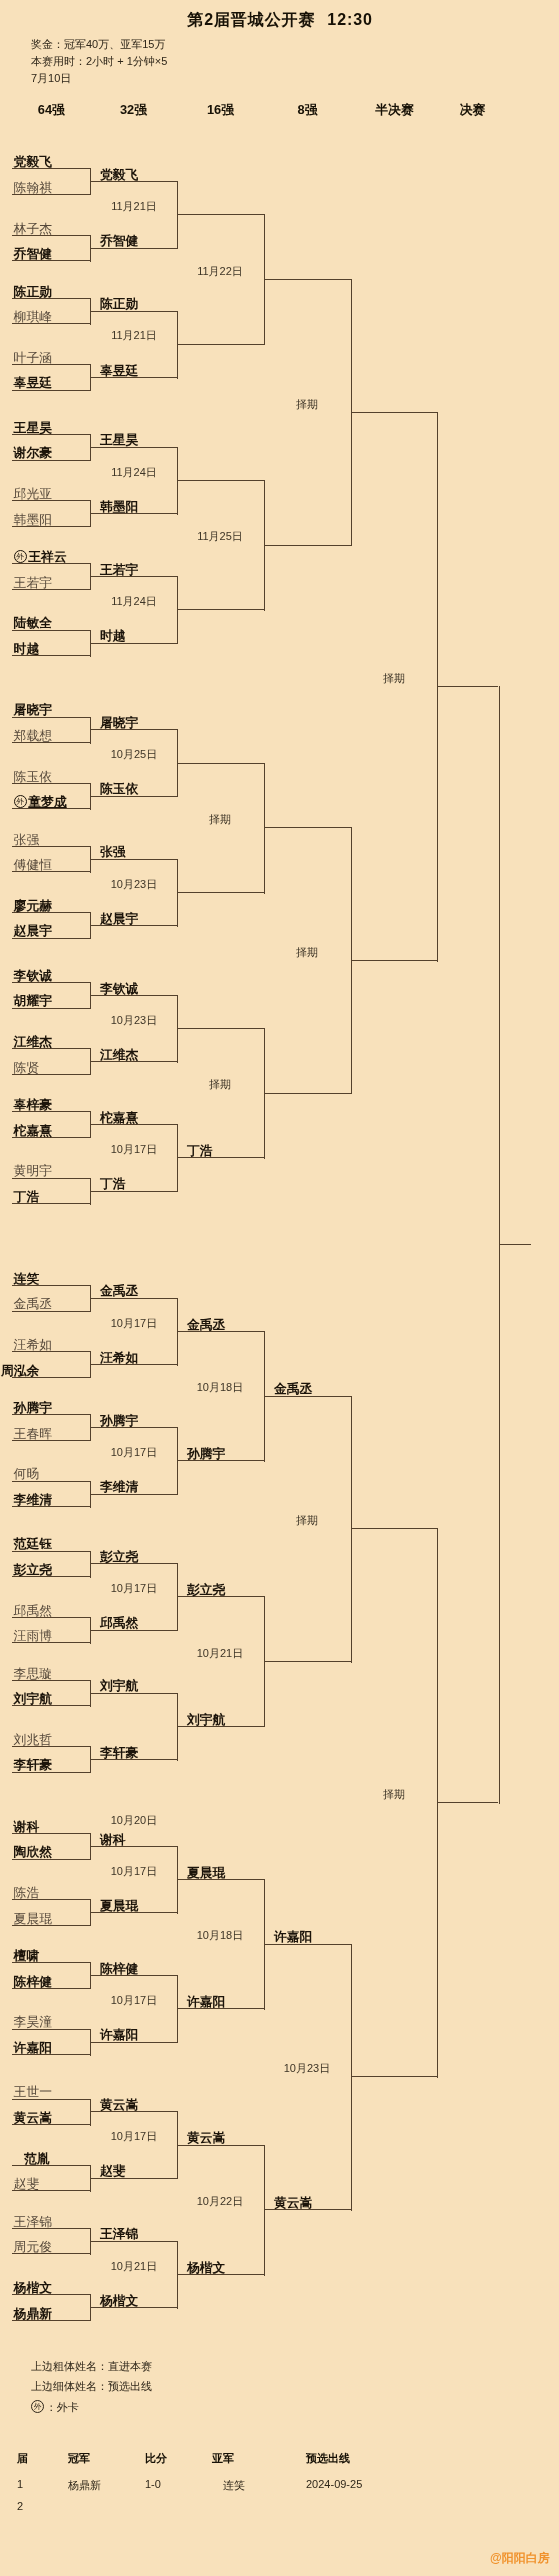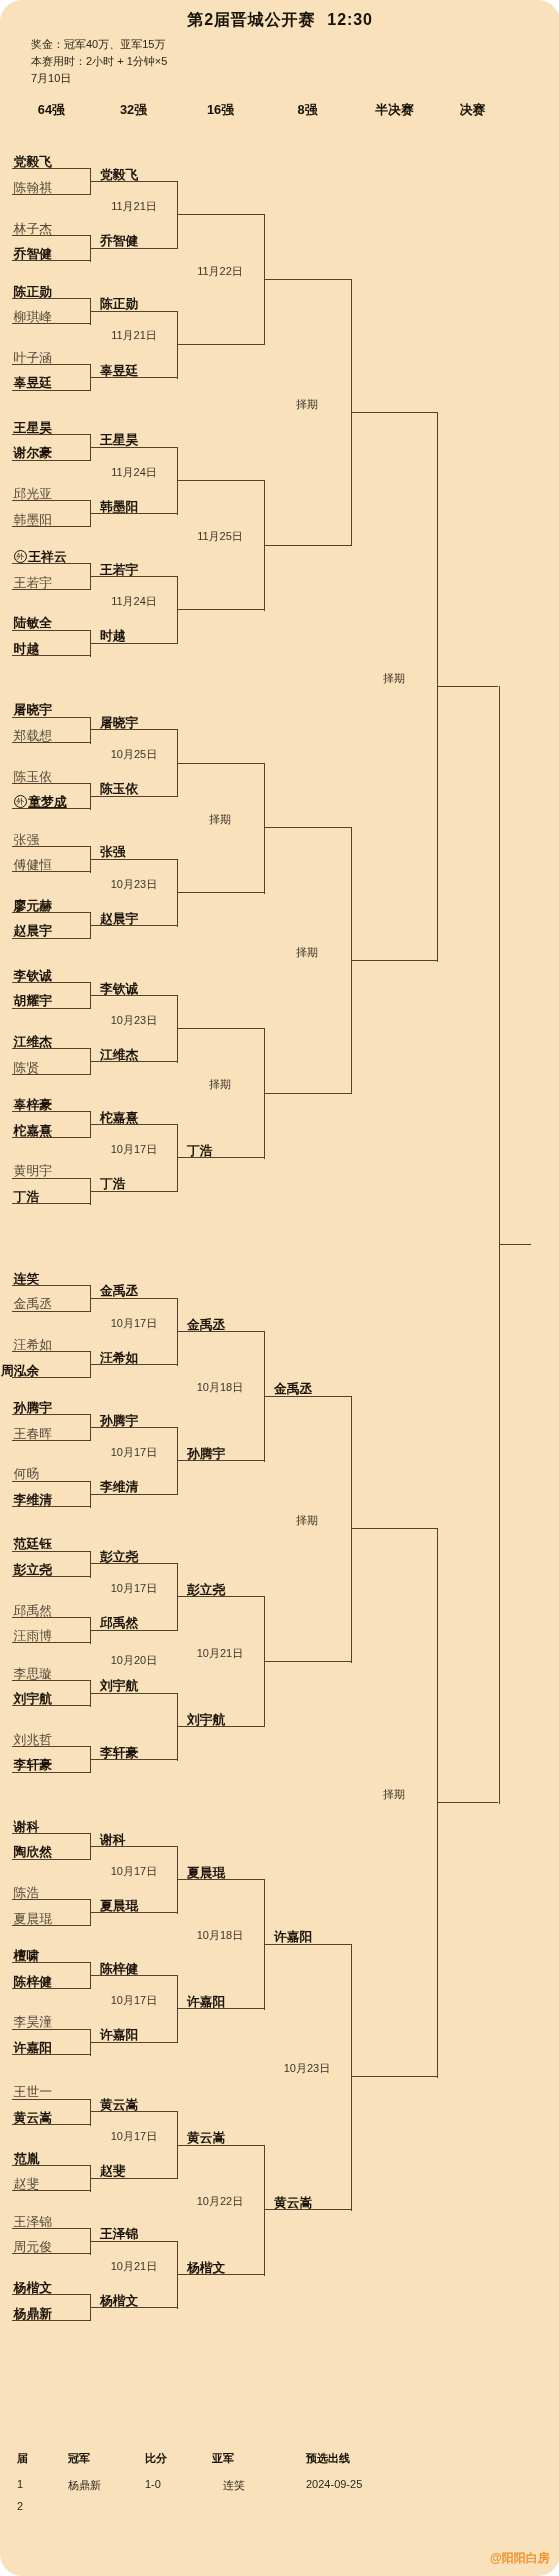--- a/index.html
+++ b/index.html
@@ -1,17 +1,17 @@
 <!DOCTYPE html>
 <html style="font-size:13.6px"><head>
 <meta charset="utf-8">
 <style>
   html,body{margin:0;padding:0;}
   body{font-family:"Liberation Sans","DejaVu Sans",sans-serif;}
-  #poster{position:relative;width:560px;height:2576px;background:#f8e1bb;overflow:hidden;border-radius:22px;}
+  #poster{position:relative;width:560px;height:2576px;background:#f8e1bb;overflow:hidden;}
   .titleRow{position:absolute;top:10.2px;left:0;width:560px;text-align:center;font-size:16px;font-weight:bold;color:#171106;letter-spacing:0.9px;}
   .titleRow .time{margin-left:12px;}
   .info{position:absolute;left:31px;font-size:11px;color:#2e2619;white-space:nowrap;}
   .colhead{position:absolute;font-size:12.8px;font-weight:bold;color:#171106;text-align:center;white-space:nowrap;}
   .hline{position:absolute;height:0;border-bottom:1.7px solid #54412c;}
   .vline{position:absolute;width:0;border-left:1.7px solid #54412c;}
   .pname{position:absolute;height:17px;line-height:17px;font-size:12.8px;white-space:nowrap;color:#1c140a;}
   .pname.b{font-weight:bold;color:#1c140a;}
   .pname.l{font-weight:normal;color:#55483a;}
   .dlabel{position:absolute;height:15.3px;line-height:15.3px;font-size:11px;text-align:center;color:#3d3426;white-space:nowrap;}
@@ -239,21 +239,21 @@
       <div class="hline" style="left: 12px; top: 2124px; width: 78px;"></div>
       <div class="vline" style="left: 90px; top: 2099px; height: 27px;"></div>
       <div class="hline" style="left: 90px; top: 2111px; width: 87px;"></div>
       <div class="pname l" style="left: 13.6px; top: 2083px;"><span>王世一</span></div>
       <div class="pname b" style="left: 13.6px; top: 2109px;"><span>黄云嵩</span></div>
       <div class="pname b" style="left: 100px; top: 2096px;">黄云嵩</div>
       <div class="hline" style="left: 12px; top: 2165px; width: 78px;"></div>
       <div class="hline" style="left: 12px; top: 2190px; width: 78px;"></div>
       <div class="vline" style="left: 90px; top: 2165px; height: 27px;"></div>
       <div class="hline" style="left: 90px; top: 2178px; width: 87px;"></div>
-      <div class="pname b" style="left: 14px; top: 2150px;"><span>范胤</span></div>
+      <div class="pname b" style="left: 24px; top: 2150px;"><span>范胤</span></div>
       <div class="pname l" style="left: 13.6px; top: 2175px;"><span>赵斐</span></div>
       <div class="pname b" style="left: 100px; top: 2162px;">赵斐</div>
       <div class="hline" style="left: 12px; top: 2228px; width: 78px;"></div>
       <div class="hline" style="left: 12px; top: 2253px; width: 78px;"></div>
       <div class="vline" style="left: 90px; top: 2228px; height: 27px;"></div>
       <div class="hline" style="left: 90px; top: 2241px; width: 87px;"></div>
       <div class="pname l" style="left: 13.6px; top: 2213px;"><span>王泽锦</span></div>
       <div class="pname l" style="left: 13.6px; top: 2238px;"><span>周元俊</span></div>
       <div class="pname b" style="left: 100px; top: 2225px;">王泽锦</div>
       <div class="hline" style="left: 12px; top: 2294px; width: 78px;"></div>
@@ -295,21 +295,21 @@
       <div class="vline" style="left: 177px; top: 1427px; height: 68px;"></div>
       <div class="hline" style="left: 177px; top: 1460px; width: 87px;"></div>
       <div class="dlabel" style="left: 94px; width: 80px; top: 1445px;">10月17日</div>
       <div class="pname b" style="left: 187px; top: 1445px;">孙腾宇</div>
       <div class="vline" style="left: 177px; top: 1563px; height: 68px;"></div>
       <div class="hline" style="left: 177px; top: 1596px; width: 87px;"></div>
       <div class="dlabel" style="left: 94px; width: 80px; top: 1581px;">10月17日</div>
       <div class="pname b" style="left: 187px; top: 1581px;">彭立尧</div>
       <div class="vline" style="left: 177px; top: 1693px; height: 68px;"></div>
       <div class="hline" style="left: 177px; top: 1726px; width: 87px;"></div>
-      <div class="dlabel" style="left: 94px; width: 80px; top: 1653px;">10月20日</div>
+      <div class="dlabel" style="left: 94px; width: 80px; top: 1813px;">10月20日</div>
       <div class="pname b" style="left: 187px; top: 1711px;">刘宇航</div>
       <div class="vline" style="left: 177px; top: 1846px; height: 68px;"></div>
       <div class="hline" style="left: 177px; top: 1879px; width: 87px;"></div>
       <div class="dlabel" style="left: 94px; width: 80px; top: 1864px;">10月17日</div>
       <div class="pname b" style="left: 187px; top: 1864px;">夏晨琨</div>
       <div class="vline" style="left: 177px; top: 1975px; height: 68px;"></div>
       <div class="hline" style="left: 177px; top: 2008px; width: 87px;"></div>
       <div class="dlabel" style="left: 94px; width: 80px; top: 1993px;">10月17日</div>
       <div class="pname b" style="left: 187px; top: 1993px;">许嘉阳</div>
       <div class="vline" style="left: 177px; top: 2111px; height: 68px;"></div>
@@ -373,16 +373,21 @@
       <div class="tcell th" style="left: 212px; top: 2451px;">亚军</div>
       <div class="tcell th" style="left: 306px; top: 2451px;">预选出线</div>
       <div class="tcell" style="left: 17px; top: 2478px;">1</div>
       <div class="tcell" style="left: 68px; top: 2478px;">杨鼎新</div>
       <div class="tcell" style="left: 145px; top: 2478px;">1-0</div>
       <div class="tcell" style="left: 223px; top: 2478px;">连笑</div>
       <div class="tcell" style="left: 306px; top: 2478px;">2024-09-25</div>
       <div class="tcell" style="left: 17px; top: 2500px;">2</div>
     </div>
 
+  <div class="legend">
+    <div>上边粗体姓名：直进本赛</div>
+    <div>上边细体姓名：预选出线</div>
+    <div><span class="wc">外</span><span>：外卡</span></div>
+  </div>
 
   <div class="watermark">@阳阳白房</div>
 </div>
 
 
 </body></html>

